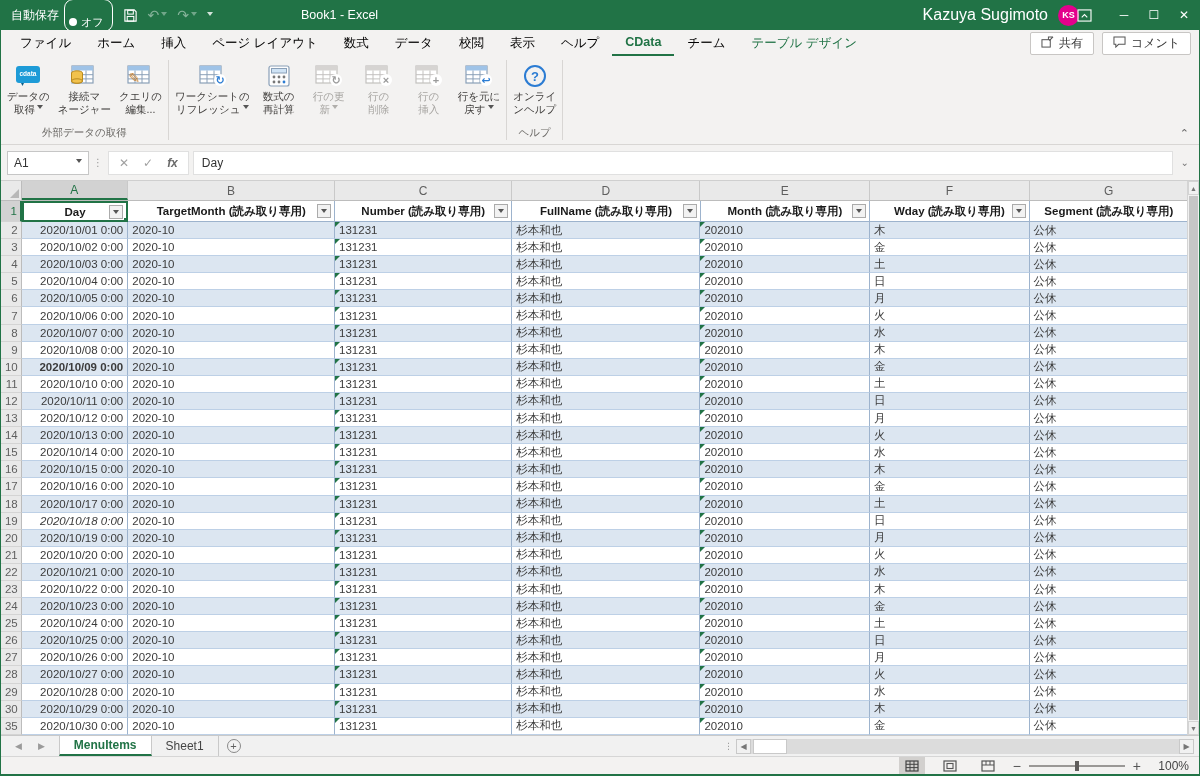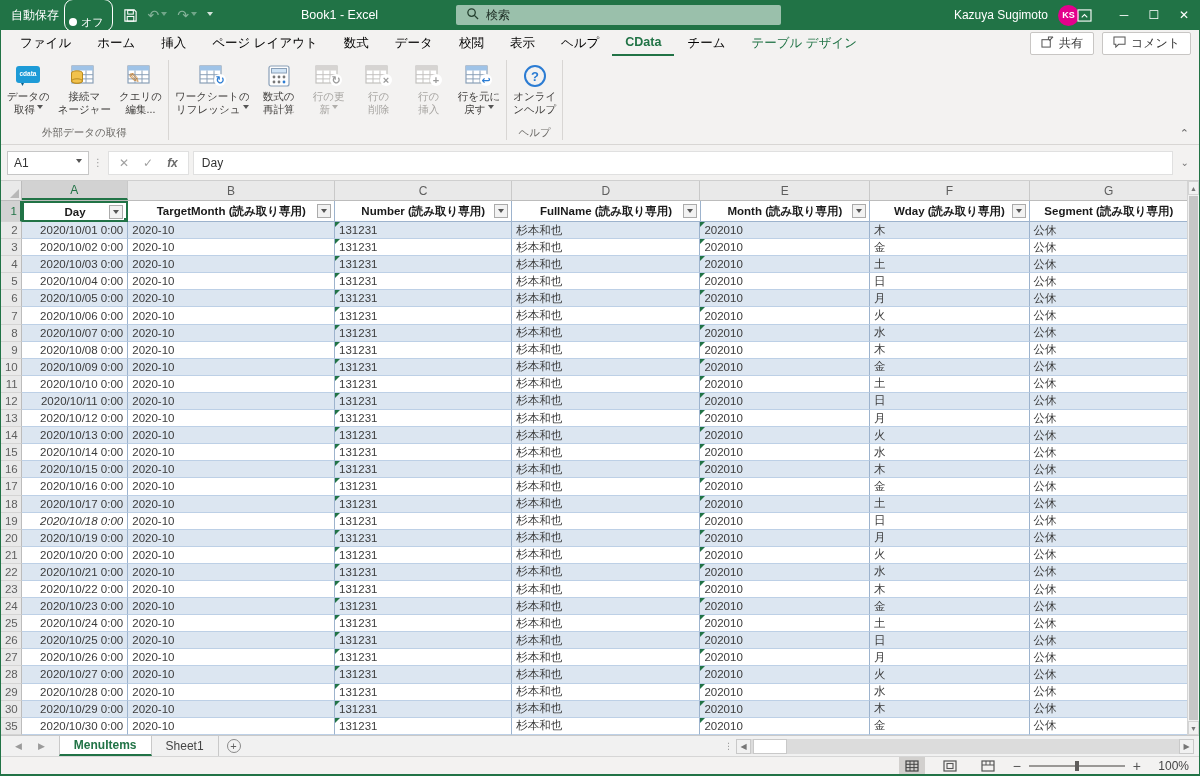--- a/index.html
+++ b/index.html
@@ -12,21 +12,21 @@
   .qat { display:flex; align-items:center; gap:10px; padding-left:10px; }
   .autosave { display:flex; align-items:center; gap:5px; font-size:12px; }
   .toggle-pill { display:flex; align-items:center; gap:4px; border:1px solid #fff; border-radius:9px; padding:15px 8px 1px 4px; font-size:11px; }
   .toggle-dot { width:8px; height:8px; border-radius:50%; background:#fff; }
   .qat-btn { background:none; border:none; color:#fff; font-size:14px; line-height:1; cursor:pointer; display:flex; align-items:center; }
   .qat-btn.dim { opacity:.45; }
   .mini-dd { display:inline-block; width:0; height:0; border:3px solid transparent; border-top:4px solid #fff; margin-left:2px; opacity:.8; }
   .doc-title { position:absolute; left:300px; top:0; height:30px; display:flex; align-items:center; font-size:12.5px; white-space:nowrap; }
   .searchbox { position:absolute; left:455px; top:5px; width:325px; height:20px; background:rgba(255,255,255,.55); border-radius:2px; display:flex; align-items:center; gap:7px; padding-left:10px; color:#1c2b22; font-size:12px; }
   .user-area { position:absolute; right:120px; top:0; height:30px; display:flex; align-items:center; gap:10px; }
-  .user-name { font-size:12px; }
+  .user-name { font-size:16px; }
   .avatar { width:21px; height:21px; border-radius:50%; background:#e3008c; color:#fff; font-size:9px; display:flex; align-items:center; justify-content:center; font-weight:bold; }
   .win-controls { position:absolute; right:0; top:0; height:30px; display:flex; }
   .win-btn { width:30px; height:30px; display:flex; align-items:center; justify-content:center; color:#fff; font-size:12px; cursor:pointer; }
   .ribbon-display-btn { width:30px; height:30px; display:flex; align-items:center; justify-content:center; color:#fff; cursor:pointer; margin-right:10px; }
 
   
   .tabrow { height:26px; background:#f3f2f1; display:flex; align-items:stretch; padding-left:6px; position:relative; flex:0 0 26px; }
   .rtab { display:flex; align-items:center; padding:0 13px; font-size:12.5px; color:#000000; cursor:pointer; white-space:nowrap; }
   .rtab.active { font-weight:bold; color:#217346; border-bottom:2.5px solid #217346; }
   .rtab.contextual { color:#217346; }
@@ -127,29 +127,20 @@
             <rect x="4.5" y="9" width="7" height="5" fill="none" stroke="#fff" stroke-width="1.1"></rect>
           </svg>
       </span>
       <span class="qat-btn dim">↶<span class="mini-dd"></span></span>
       <span class="qat-btn dim">↷<span class="mini-dd"></span></span>
       <span class="qat-btn">
           <span class="mini-dd" style="margin-left:0"></span>
         </span>
     </div>
     <div class="doc-title">Book1  -  Excel</div>
-    <div class="searchbox">
-      <span>
-        <svg width="13" height="13" viewBox="0 0 14 14">
-            <circle cx="6" cy="6" r="4" fill="none" stroke="#24402f" stroke-width="1.4"></circle>
-            <line x1="9" y1="9" x2="13" y2="13" stroke="#24402f" stroke-width="1.4"></line>
-          </svg>
-      </span>
-      <span>検索</span>
-    </div>
     <div class="user-area">
       <span class="user-name">Kazuya Sugimoto</span>
       <span class="avatar">KS</span>
     </div>
     <div class="win-controls">
       <span class="ribbon-display-btn">
         <svg width="15" height="13" viewBox="0 0 16 14">
             <rect x="1" y="1" width="14" height="12" fill="none" stroke="#fff" stroke-width="1.2"></rect>
             <path d="M5 9 l3 -3 l3 3" fill="none" stroke="#fff" stroke-width="1.2"></path>
           </svg>
@@ -505,21 +496,21 @@
           <div class="dcell num" style="width: 114px;">2020/10/08 0:00</div>
           <div class="dcell" style="width: 222px;">2020-10</div>
           <div class="dcell" style="width: 190px;">131231<span class="tri"></span></div>
           <div class="dcell" style="width: 202px;">杉本和也</div>
           <div class="dcell" style="width: 182px;">202010<span class="tri"></span></div>
           <div class="dcell" style="width: 171px;">木</div>
           <div class="dcell" style="width: 171px;">公休</div>
         </div>
         <div class="drow band">
           <div class="gutter">10</div>
-          <div class="dcell num" style="width: 114px;">2020/10/09 0:00</div>
+          <div class="dcell num" style="width: 114px; font-weight: bold;">2020/10/09 0:00</div>
           <div class="dcell" style="width: 222px;">2020-10</div>
           <div class="dcell" style="width: 190px;">131231<span class="tri"></span></div>
           <div class="dcell" style="width: 202px;">杉本和也</div>
           <div class="dcell" style="width: 182px;">202010<span class="tri"></span></div>
           <div class="dcell" style="width: 171px;">金</div>
           <div class="dcell" style="width: 171px;">公休</div>
         </div>
         <div class="drow">
           <div class="gutter">11</div>
           <div class="dcell num" style="width: 114px;">2020/10/10 0:00</div>

